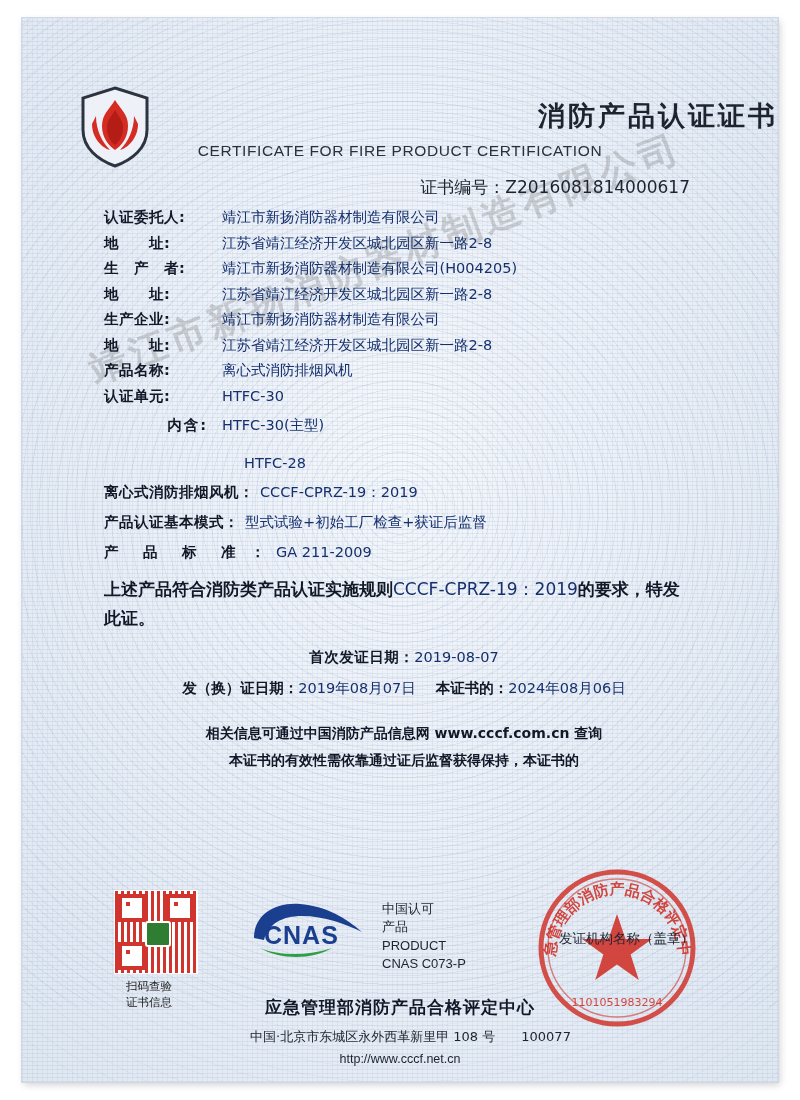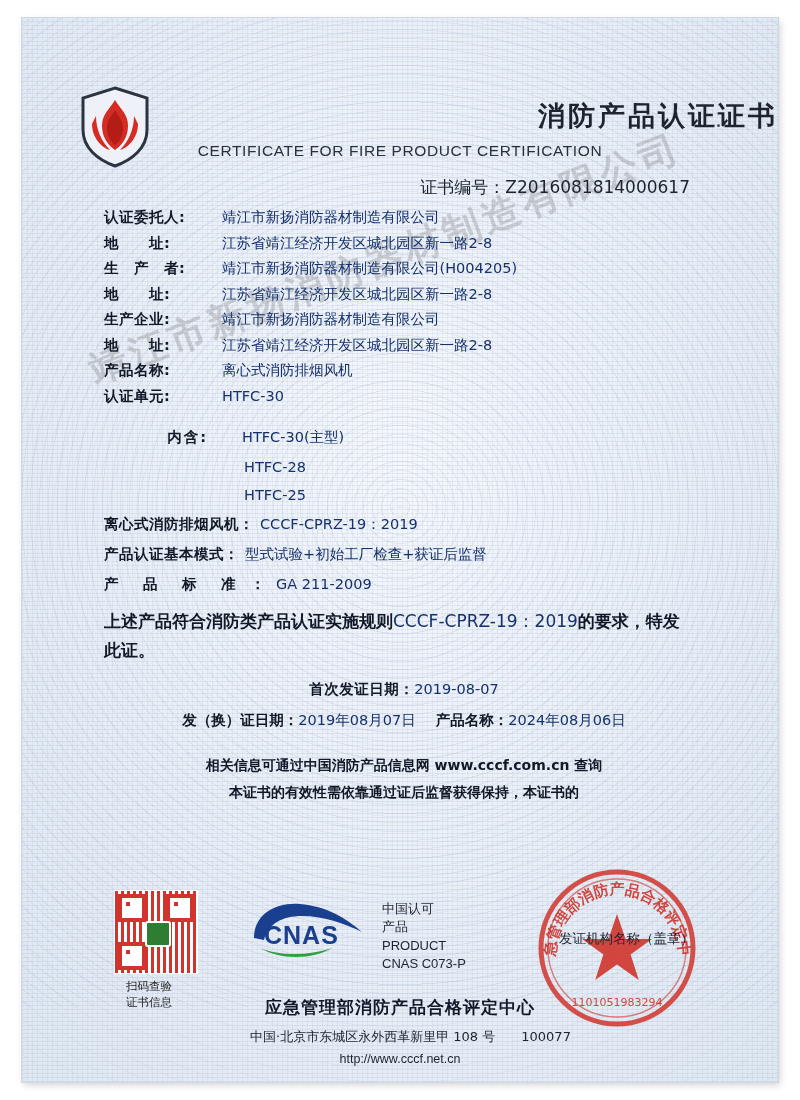--- a/index.html
+++ b/index.html
@@ -158,20 +158,21 @@
     text-align: right;
     padding-right: 14px;
     box-sizing: border-box;
     letter-spacing: 2px;
   }
   .row.sub .lbl {
     flex: 0 0 118px;
   }
   .row.sub .val {
     padding-left: 22px;
+    margin-top: 8px;
   }
   .row.rule {
     margin-top: 12px;
   }
   .row.rule .lbl {
     flex: 0 0 auto;
     padding-right: 6px;
   }
   .row.rule2 .lbl {
     flex: 0 0 auto;
@@ -433,34 +434,30 @@
         <div class="row">
           <span class="lbl">产品名称:</span>
           <span class="val">离心式消防排烟风机</span>
         </div>
 
         <div class="row">
           <span class="lbl">认证单元:</span>
           <span class="val">HTFC-30</span>
         </div>
 
-        <div class="row indent" style="margin-top:22px;gap:20px;">
+        <div class="row indent" style="margin-top:10px;">
           <span class="lbl">内含:</span>
           <span class="val">HTFC-30(主型)</span>
         </div>
 
         <div class="row sub" style="margin-top:12px;">
           <span class="lbl"></span>
           <span class="val">HTFC-28</span>
         </div>
 
-        <div class="row sub" style="margin-top:12px;">
-          <span class="lbl"></span>
-          <span class="val">HTFC-25</span>
-        </div>
 
         <div class="row rule">
           <span class="lbl">离心式消防排烟风机：</span>
           <span class="val">CCCF-CPRZ-19：2019</span>
         </div>
 
         <div class="row rule2" style="margin-top:11px;">
           <span class="lbl">产品认证基本模式：</span>
           <span class="val">型式试验+初始工厂检查+获证后监督</span>
         </div>
@@ -477,21 +474,21 @@
           <div>此证。</div>
         </div>
 
         <div class="dates">
           <div class="date-first">
             <span>首次发证日期：</span><span class="v">2019-08-07</span>
           </div>
           <div class="date-issue">
             <span>发（换）证日期：</span><span class="v">2019年08月07日</span>
             &nbsp;&nbsp;
-            <span>产品名称：</span><span class="v">2024年08月06日</span>
+            <span>本证书的：</span><span class="v">2024年08月06日</span>
           </div>
         </div>
 
         <div class="notice">
           <div>相关信息可通过中国消防产品信息网 www.cccf.com.cn 查询</div>
           <div>本证书的有效性需依靠通过证后监督获得保持，本证书的</div>
         </div>
       </div>
 
       <div class="qr">

